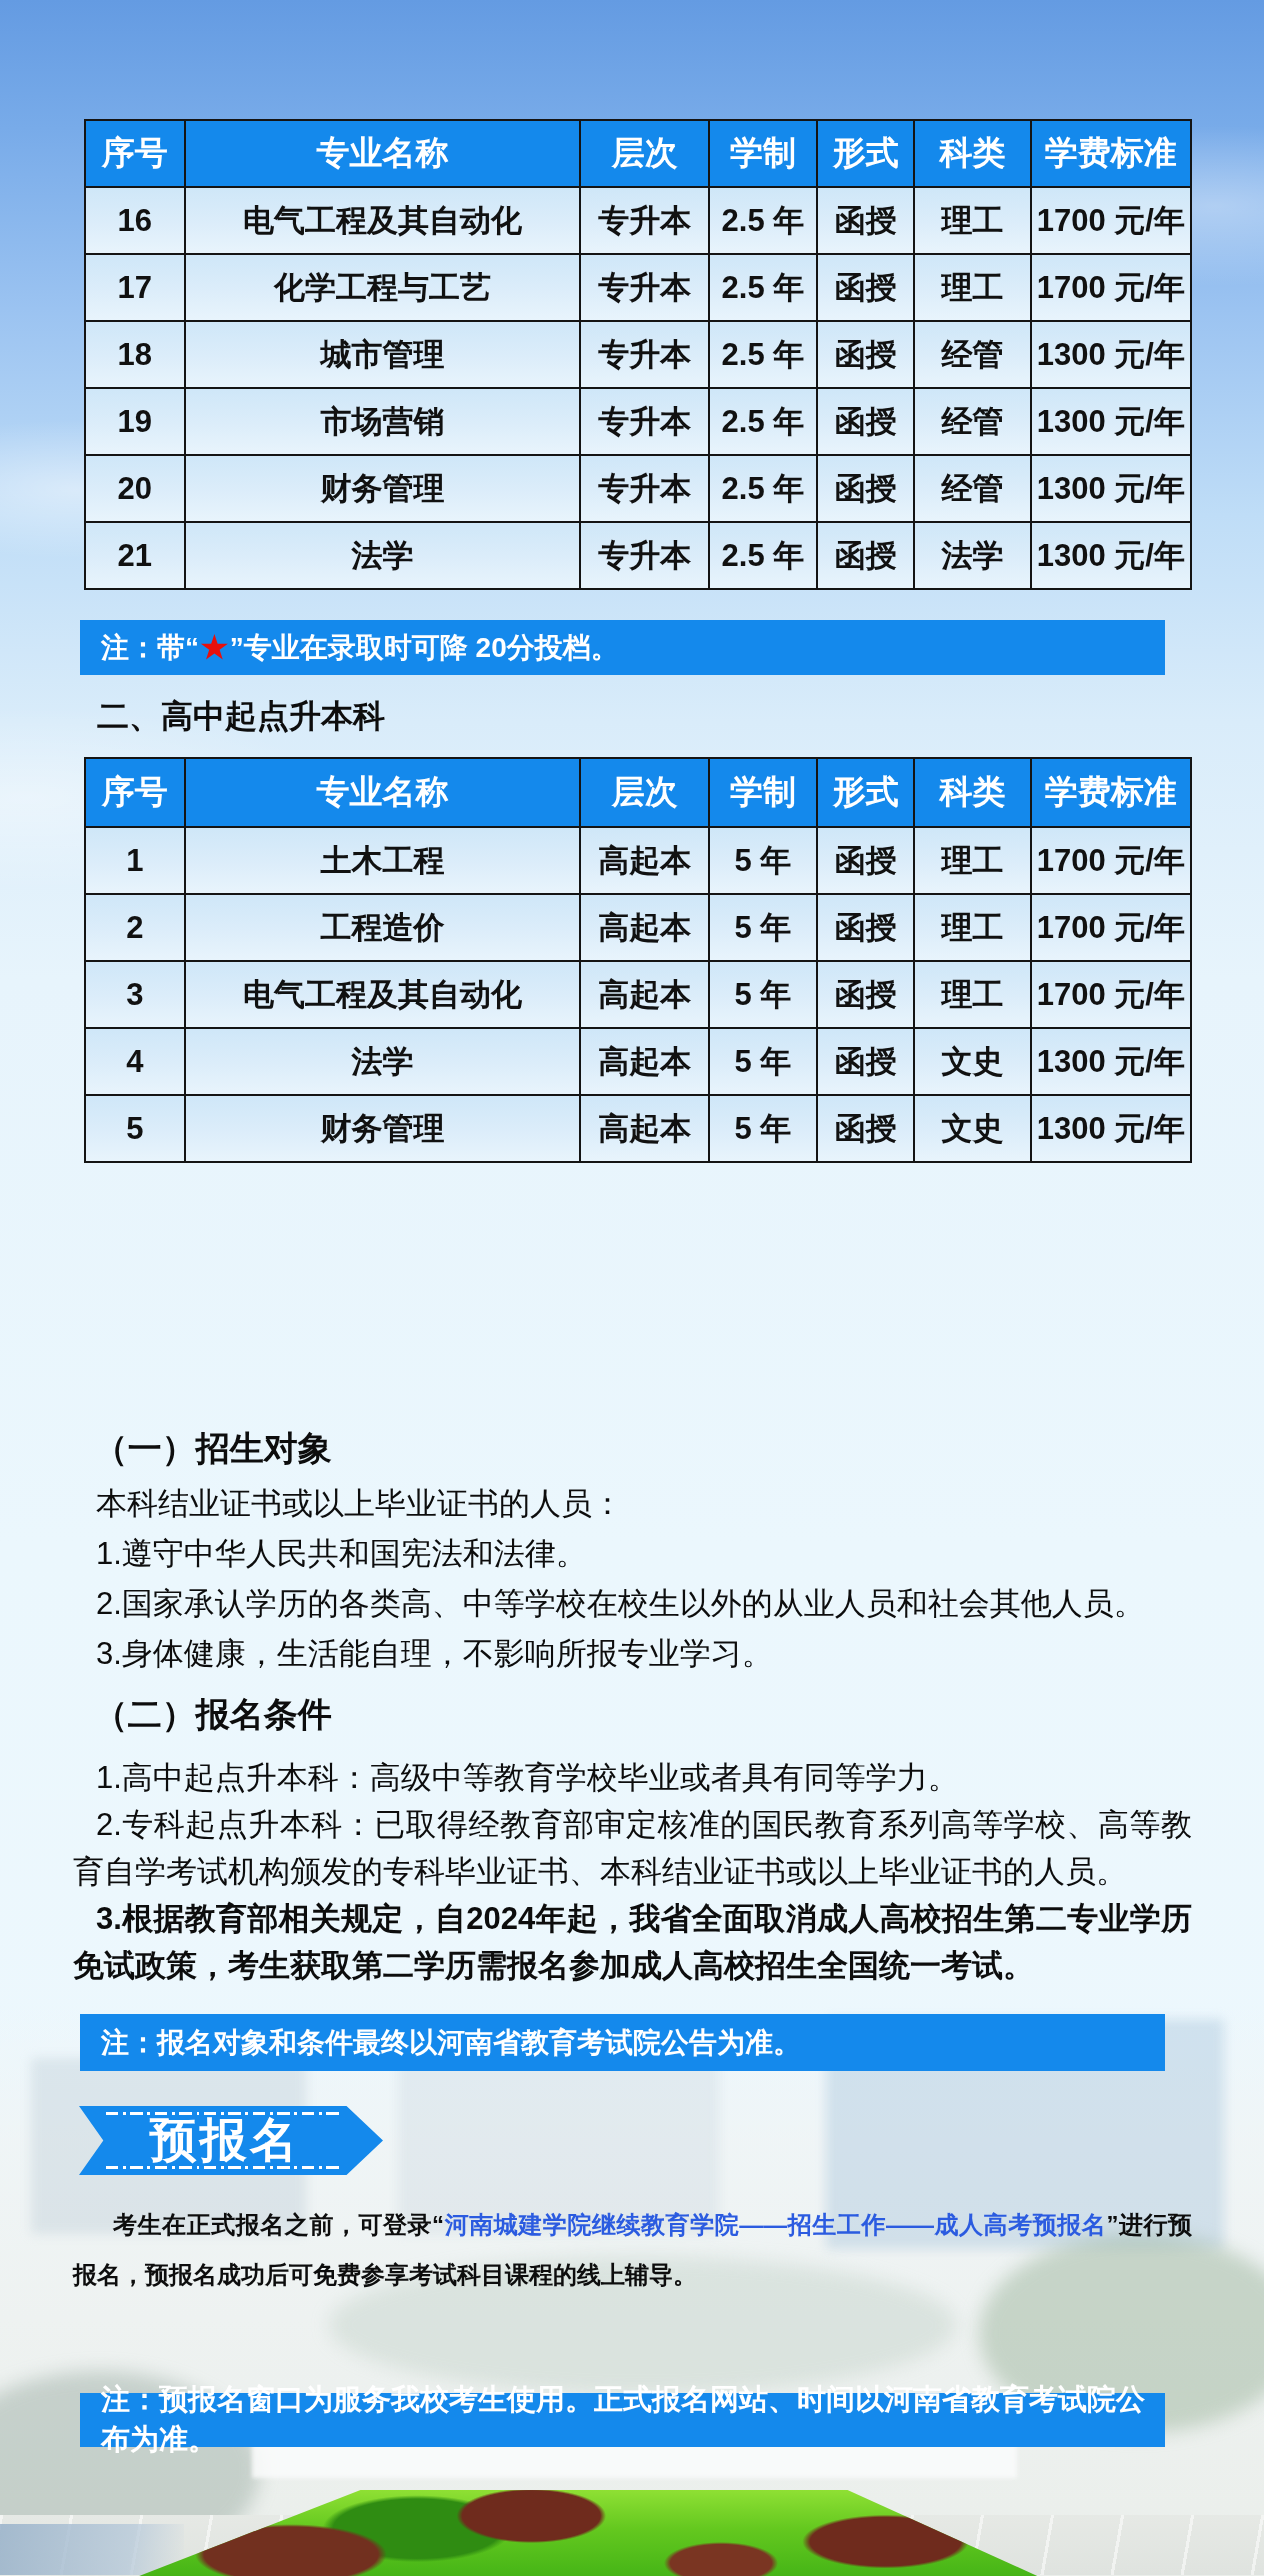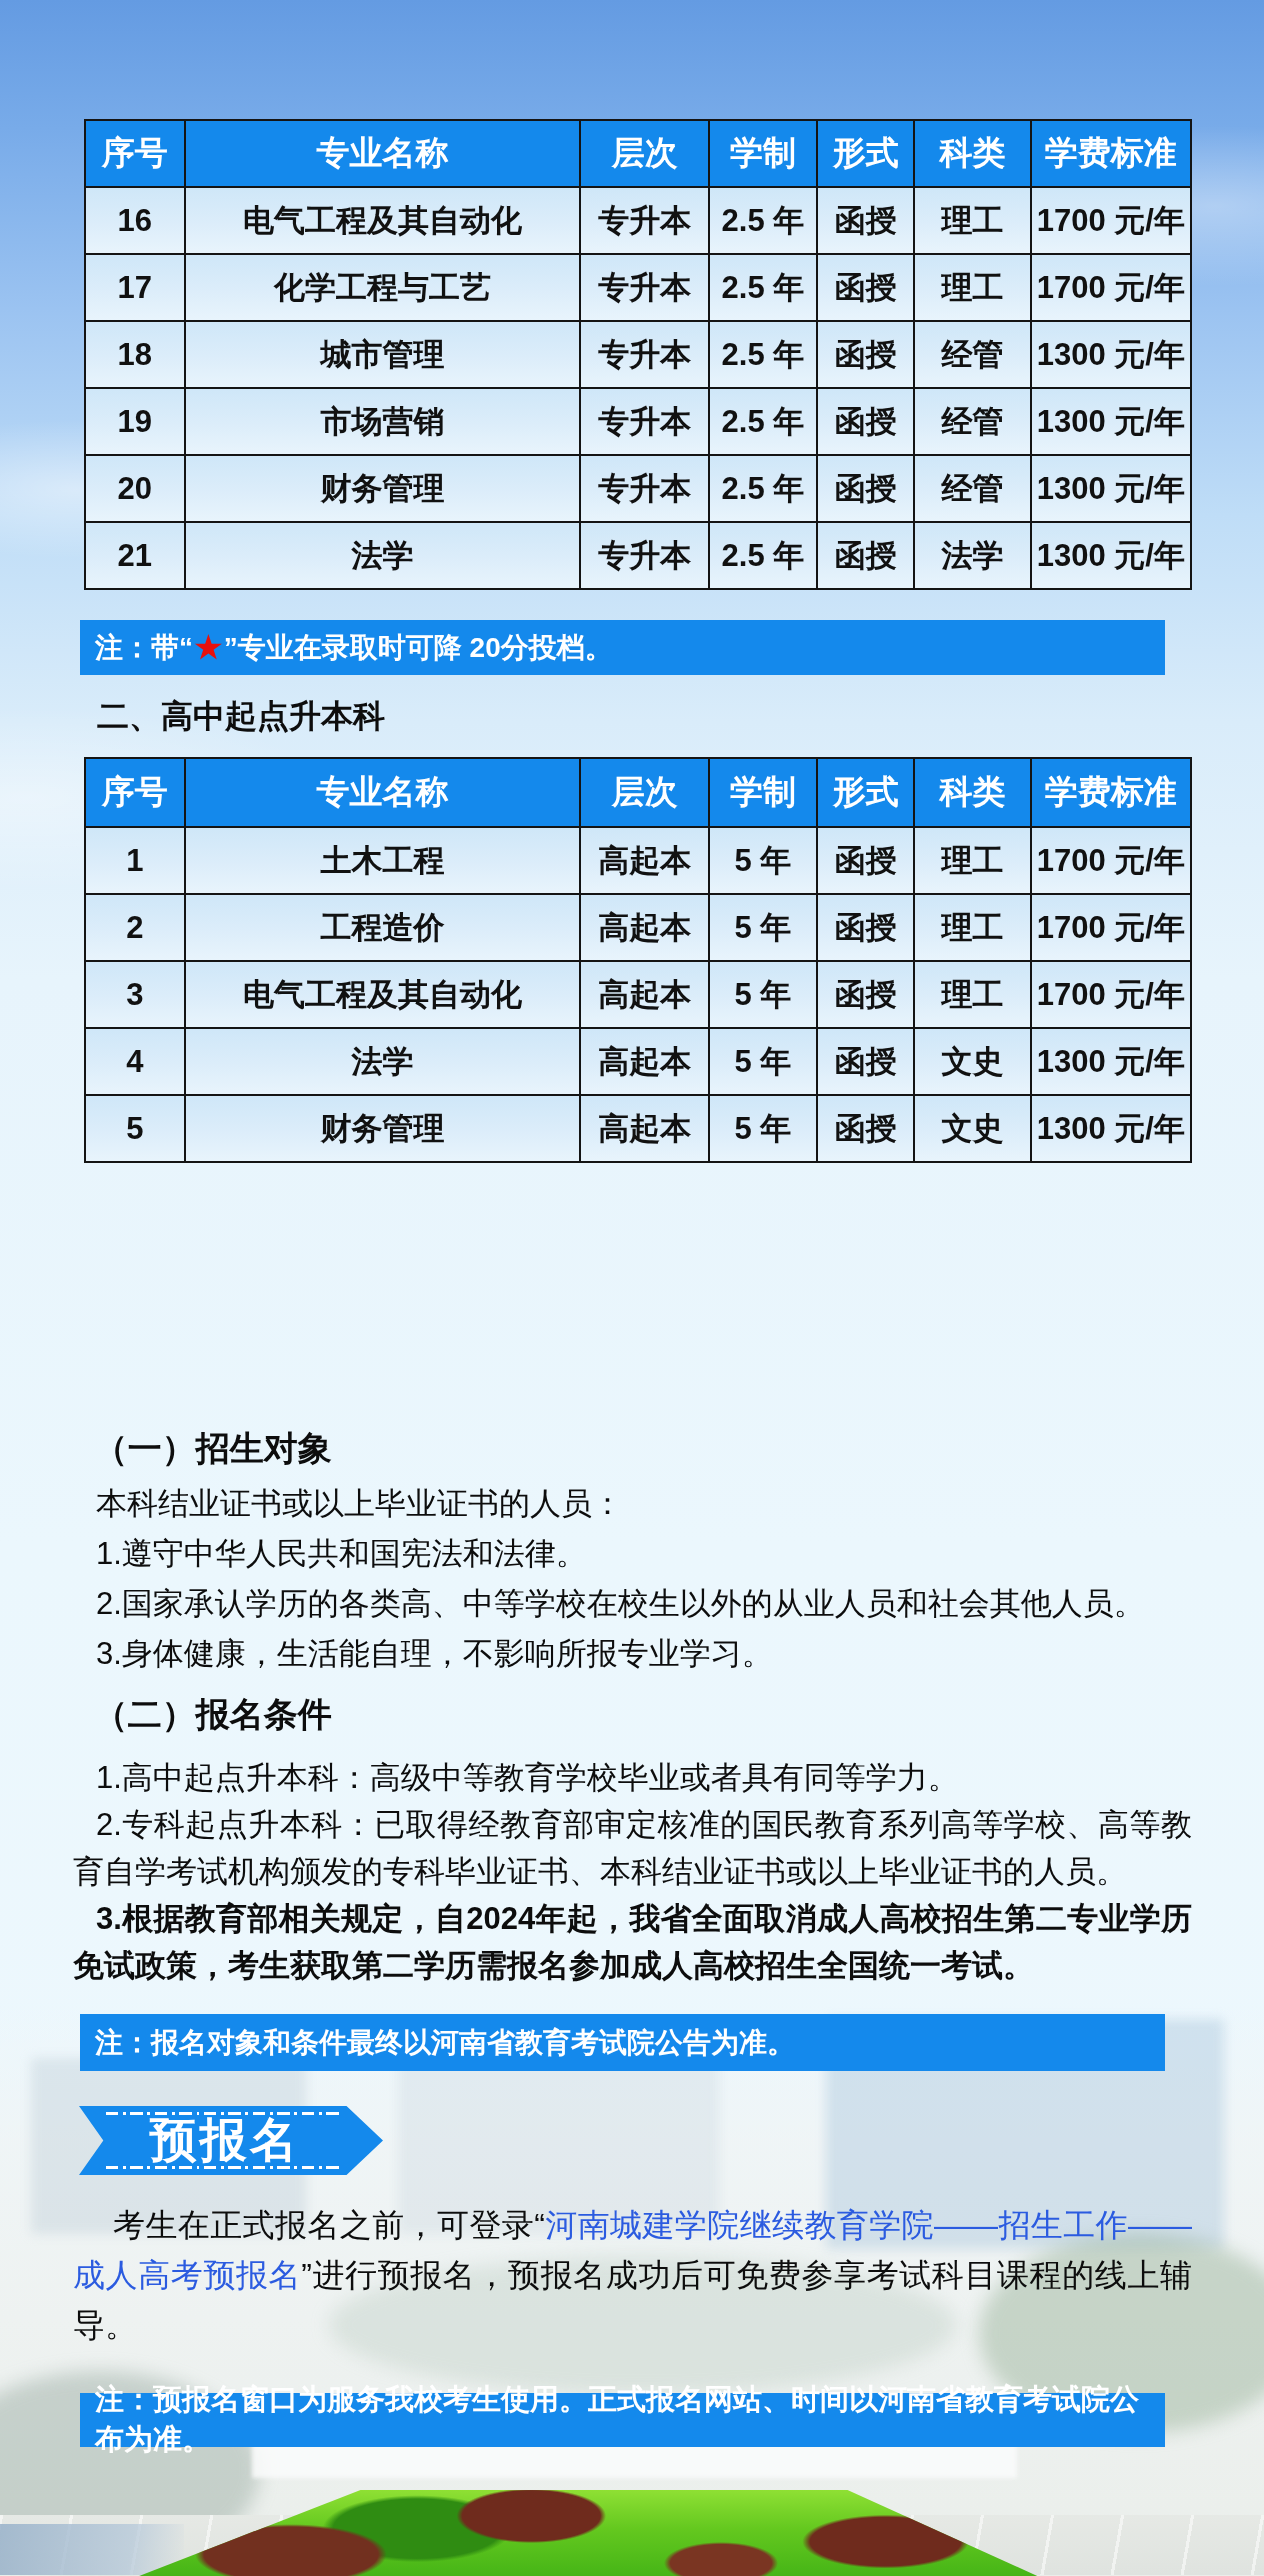--- a/index.html
+++ b/index.html
@@ -53,21 +53,21 @@
       linear-gradient(180deg,#8FE034 0%,#64C81F 45%,#46B517 100%);}
   
   .ztable{position:absolute;left:84px;width:1108px;border-collapse:collapse;table-layout:fixed;z-index:2;}
   .ztable th,.ztable td{border:2.3px solid #141414;text-align:center;vertical-align:middle;overflow:hidden;}
   .ztable th{background:var(--accent);color:#fff;font-weight:700;font-size:33px;}
   .ztable td{background:linear-gradient(180deg,#cfe7f8 0%,#dcedfa 55%,#e8f4fc 100%);color:#111;font-weight:600;font-size:31px;}
   .t1{top:119px;} .t1 thead tr{height:67px;} .t1 tbody tr{height:67px;}
   .t2{top:757px;} .t2 thead tr{height:69px;} .t2 tbody tr{height:67px;}
   
   .note{position:absolute;left:80px;width:1085px;background:var(--accent);color:#fff;
-    display:flex;align-items:center;padding-left:15px;font-size:28px;font-weight:600;z-index:2;}
+    display:flex;align-items:center;padding-left:21px;font-size:28px;font-weight:600;z-index:2;}
   .note .star{color:var(--star-red);font-size:31px;padding:0 1.5px;}
   .n1{top:620px;height:55px;}
   .n2{top:1184px;height:54px;}
   .n3{top:2014px;height:57px;}
   .n4{top:2393px;height:54px;font-size:29px;}
   
   .sec-title{position:absolute;left:97px;top:695px;font-size:32px;font-weight:700;color:#0d0d0d;z-index:2;}
   
   .ribbon{position:absolute;background:var(--accent);z-index:2;
     clip-path:polygon(0 0,88% 0,100% 50%,88% 100%,0 100%,8% 50%);
@@ -82,21 +82,21 @@
   
   .textblock{position:absolute;left:73px;top:1382px;width:1119px;z-index:2;color:#0d0d0d;margin-top:43px;}
   .tb-h{font-size:34px;font-weight:700;line-height:46px;padding-left:20.7px;}
   .tb-h.h2{margin-top:12.2px;}
   .tline{font-size:31px;line-height:50px;text-indent:23px;}
   .tb-lines{margin-top:7.7px;}
   .paras{margin-top:17px;}
   .para{font-size:31px;line-height:47px;text-indent:23px;text-align:justify;margin:0;}
   .para.bold{font-weight:700;}
   .prereg{position:absolute;left:73px;top:2200px;width:1119px;z-index:2;
-    font-size:32px;line-height:50px;color:#0d0d0d;text-align:justify;text-indent:40px;}
+    font-size:24px;line-height:50px;color:#0d0d0d;text-align:justify;text-indent:40px;font-weight:bold;}
   .prereg .link{color:var(--link-blue);}
 </style>
 </head>
 <body>
 
 <div class="page">
 
   <div class="photo-zone">
     <div class="pz-wash"></div>
     <div class="pz-bldg pz-b1"></div>

